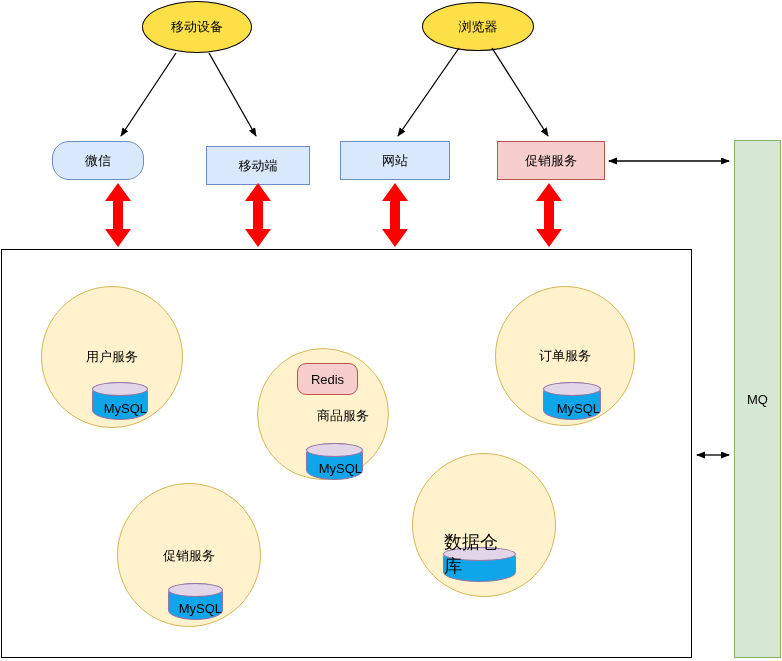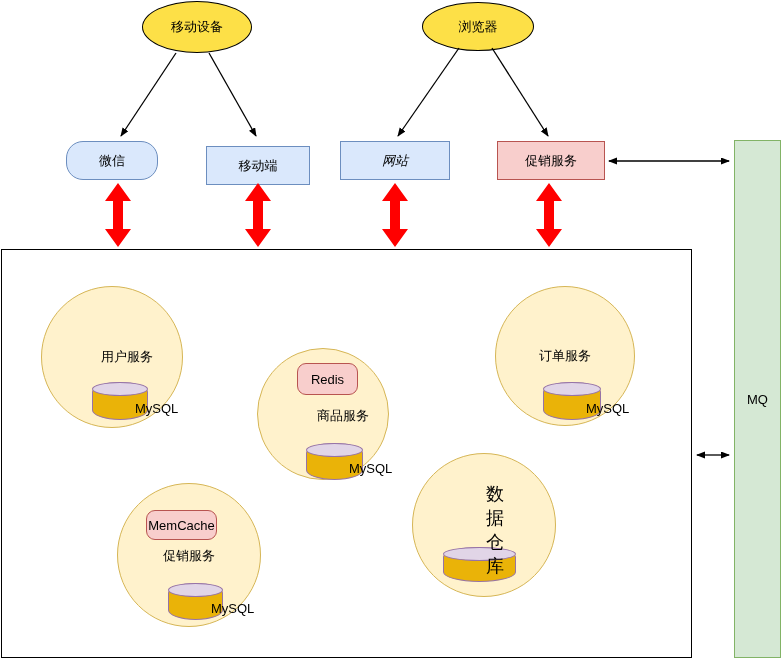--- a/index.html
+++ b/index.html
@@ -31,23 +31,23 @@
     position:absolute; background:#fff2cc; border:1px solid #d6b656;
     border-radius:50%; box-sizing:border-box;
   }
   .svc-label { position:absolute; text-align:center; }
   .cache-box {
     position:absolute; background:#f8cecc; border:1px solid #b85450;
     border-radius:9px; display:flex; align-items:center; justify-content:center;
     box-sizing:border-box;
   }
   .cyl {
-    position:absolute; background:#eab308; border:1px solid #9673a6;
+    position:absolute; background:#0ea5e9; border:1px solid #9673a6;
     border-radius:50% / 10px; box-sizing:border-box;
-    display:flex; align-items:flex-end; justify-content:flex-start;padding-left:42px;
+    display:flex; align-items:flex-end; justify-content:flex-end;
   }
   .cyl::before {
     content:""; position:absolute; top:-1px; left:-1px; right:-1px; height:14px;
     background:#e1d5e7; border:1px solid #9673a6; border-radius:50%;
     box-sizing:border-box;
   }
   .cyl span { position:relative; z-index:1; padding-bottom:3px; }
   .wires { position:absolute; left:0; top:0; width:782px; height:661px; pointer-events:none; }
 </style>
 </head>
@@ -57,53 +57,50 @@
 
   <div class="container-box"></div>
 
   <div class="node-ellipse" style="left:142px; top:1px; width:108px; height:50px;">
     <span>移动设备</span>
   </div>
   <div class="node-ellipse" style="left:422px; top:2px; width:110px; height:47px;">
     <span>浏览器</span>
   </div>
 
-  <div class="rect-node blue" style="left:66px; top:141px; width:92px; height:39px;border-radius:17px;">
+  <div class="rect-node blue" style="left:52px; top:141px; width:92px; height:39px;border-radius:17px;">
     <span>微信</span>
   </div>
   <div class="rect-node blue" style="left:206px; top:146px; width:104px; height:39px;">
     <span>移动端</span>
   </div>
-  <div class="rect-node blue" style="left:340px; top:141px; width:110px; height:39px;font-style:italic;">
+  <div class="rect-node blue" style="left:340px; top:141px; width:110px; height:39px;">
     <span>网站</span>
   </div>
   <div class="rect-node pink" style="left:497px; top:141px; width:108px; height:39px;">
     <span>促销服务</span>
   </div>
 
   <div class="mq-node">
     <span>MQ</span>
   </div>
 
   <div class="service-circle" style="left:41px; top:286px; width:142px; height:142px;"></div>
   <div class="service-circle" style="left:257px; top:348px; width:132px; height:132px;"></div>
   <div class="service-circle" style="left:495px; top:286px; width:140px; height:140px;"></div>
   <div class="service-circle" style="left:117px; top:483px; width:144px; height:144px;"></div>
   <div class="service-circle" style="left:412px; top:453px; width:144px; height:144px;"></div>
 
-  <div class="svc-label" style="left:41px; top:348px; width:142px;margin-left:15px;">用户服务</div>
+  <div class="svc-label" style="left:41px; top:348px; width:142px;">用户服务</div>
   <div class="svc-label" style="left:257px; top:407px; width:132px;padding-left:20px;">商品服务</div>
   <div class="svc-label" style="left:495px; top:347px; width:140px;">订单服务</div>
   <div class="svc-label" style="left:117px; top:547px; width:144px;">促销服务</div>
 
   <div class="cache-box" style="left:297px; top:363px; width:61px; height:32px;">
     <span>Redis</span>
-  </div>
-  <div class="cache-box" style="left:146px; top:510px; width:71px; height:30px;">
-    <span>MemCache</span>
   </div>
 
   <div class="cyl" style="left:92px; top:382px; width:56px; height:38px;">
     <span>MySQL</span>
   </div>
   <div class="cyl" style="left:306px; top:443px; width:57px; height:37px;">
     <span>MySQL</span>
   </div>
   <div class="cyl" style="left:543px; top:382px; width:58px; height:38px;">
     <span>MySQL</span>

